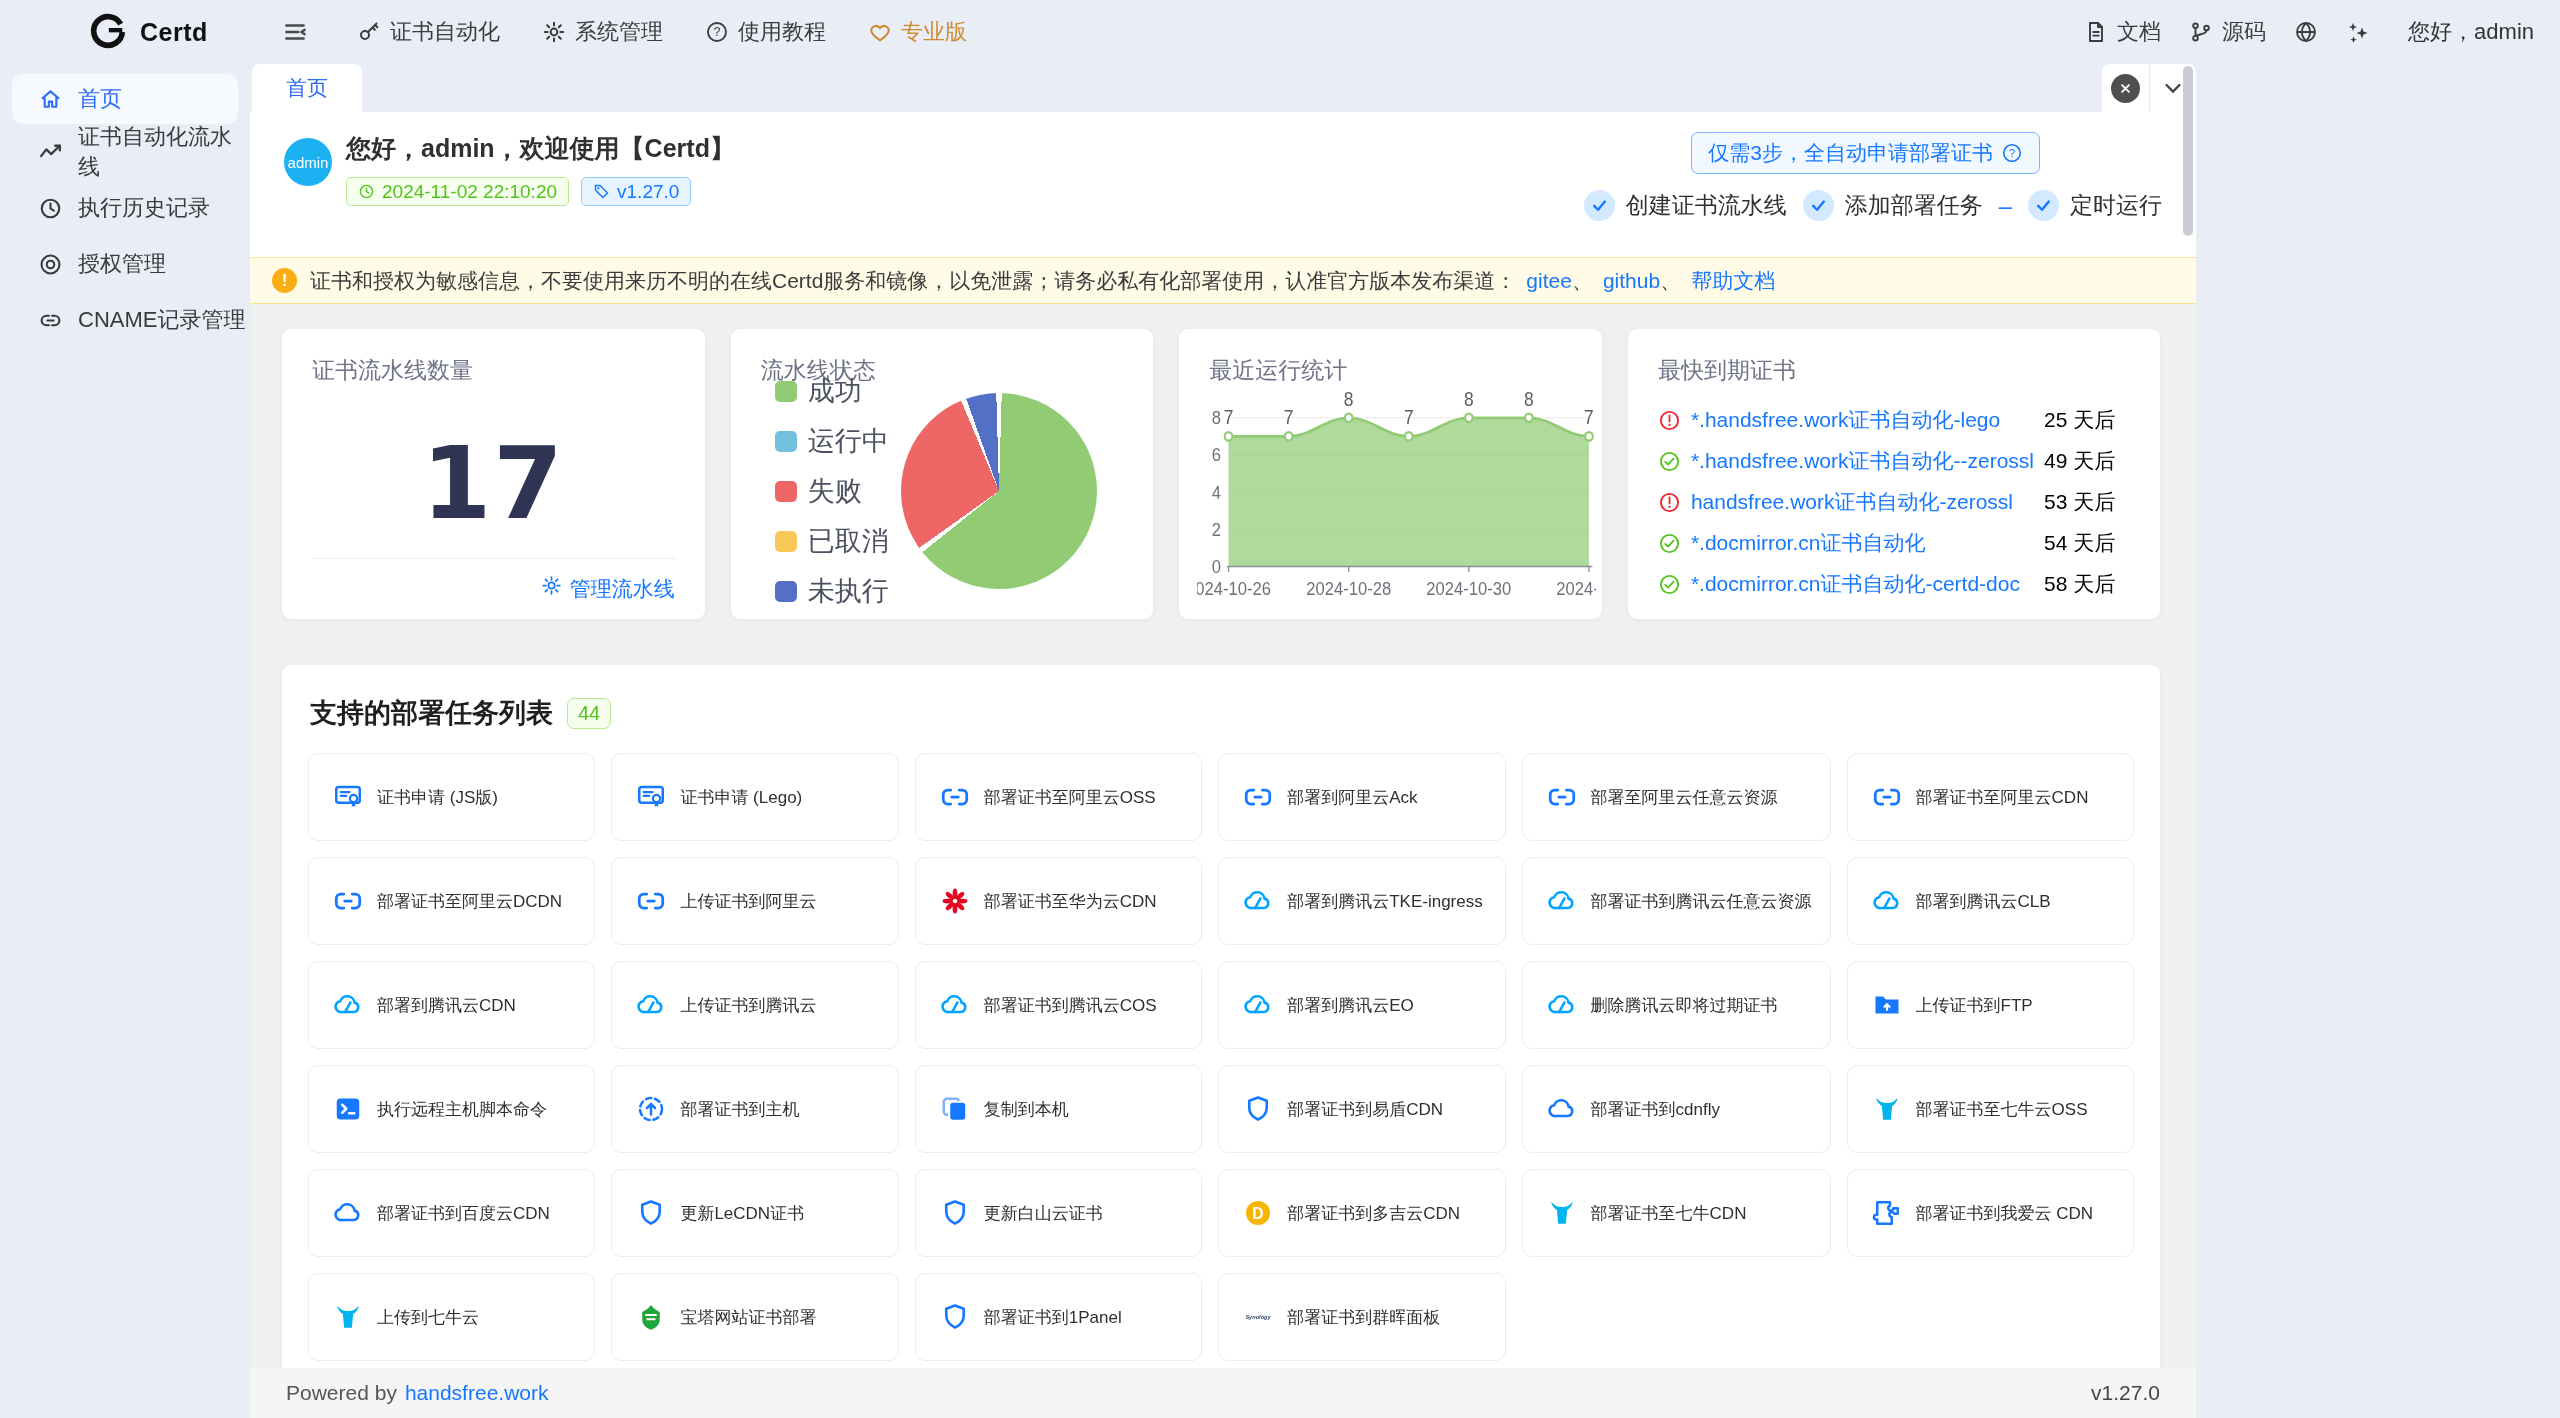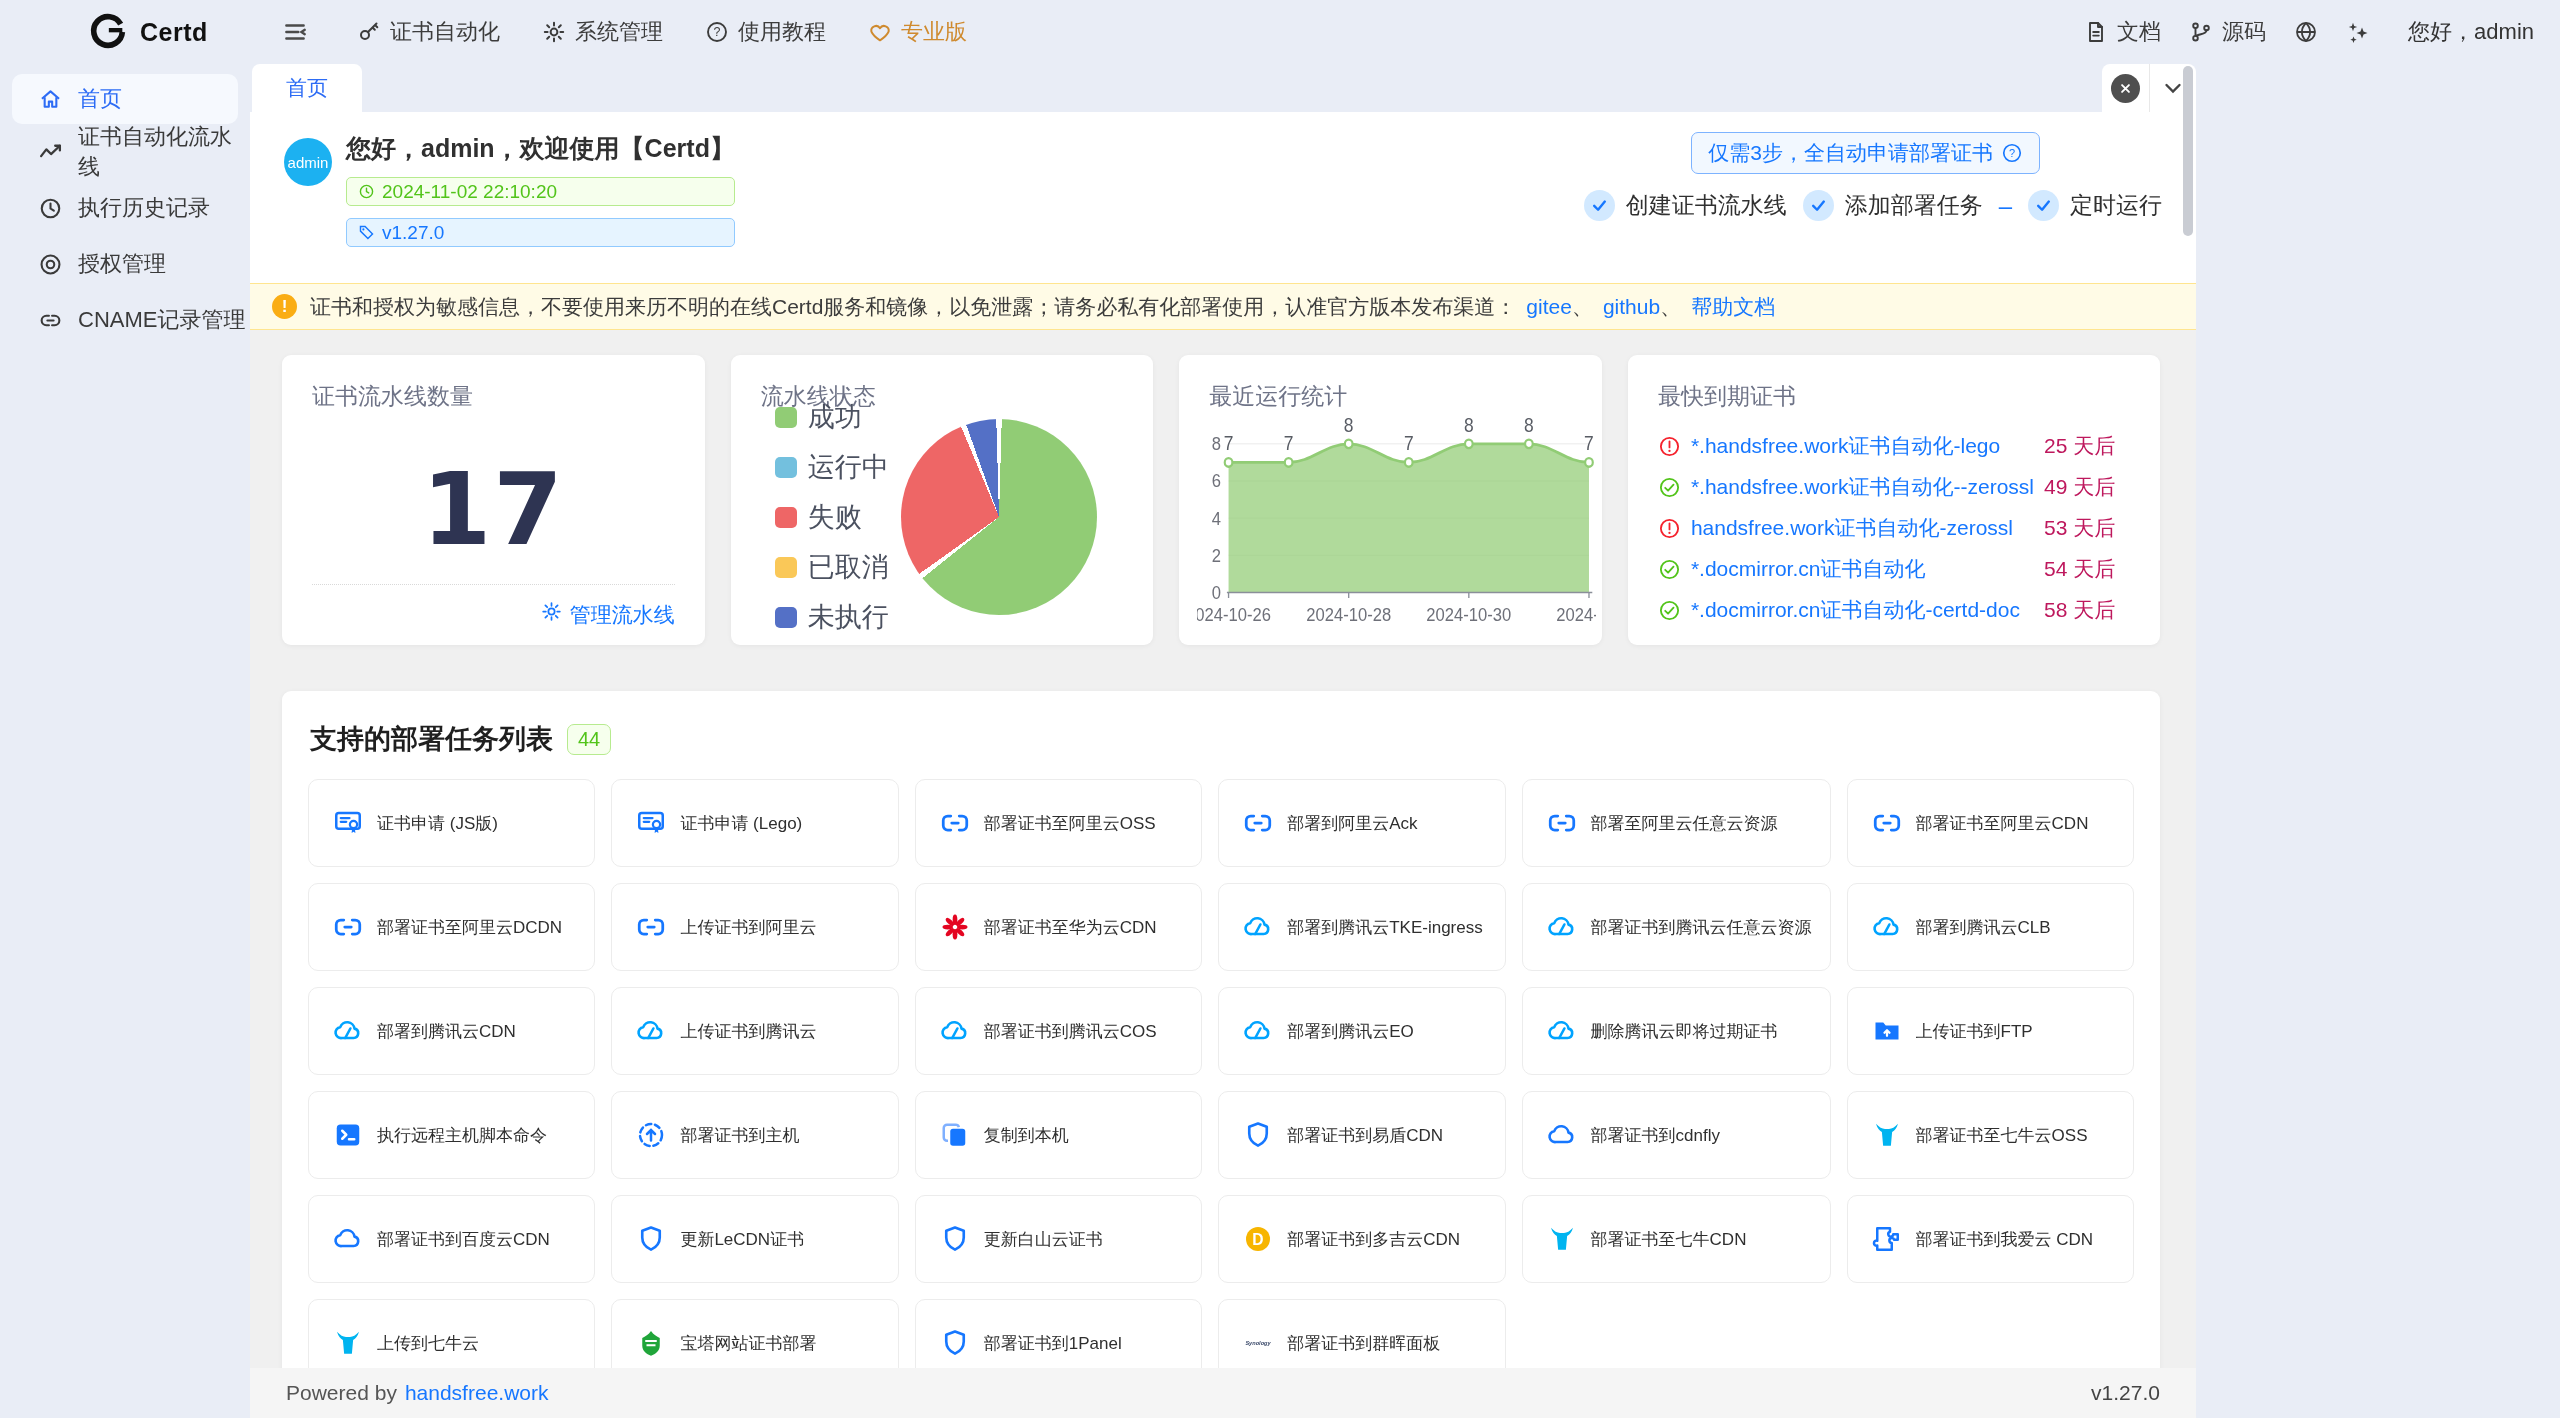--- a/index.html
+++ b/index.html
@@ -38,21 +38,21 @@
   .close-dot svg { width:15px; height:15px; }
   .tab-ctrl svg.chev { width:24px; height:24px; }
 
   
   .content { position:absolute; left:250px; top:112px; right:0; bottom:50px; background:#f0f0f0; overflow:hidden; }
 
   .welcome { background:#fff; padding:18px 34px 36px 34px; display:flex; }
   .avatar { width:48px; height:48px; border-radius:50%; background:#1cb1f1; color:#fff; font-size:15px; display:flex; align-items:center; justify-content:center; flex:none; margin-top:8px; }
   .wc-main { margin-left:14px; }
   .wc-title { font-size:25px; color:#303030; font-weight:600; padding-top:2px; }
-  .wc-tags { display:flex; gap:12px; margin-top:12px;flex-direction:column; }
+  .wc-tags { display:flex; gap:12px; margin-top:12px; }
   .tag { display:flex; align-items:center; gap:7px; font-size:19px; border-radius:5px; padding:4px 11px; line-height:1; }
   .tag svg { width:17px; height:17px; }
   .tag.green { color:#52c41a; background:#f6ffed; border:1px solid #b7eb8f; }
   .tag.blue  { color:#1677ff; background:#e6f4ff; border:1px solid #91caff; }
   .wc-right { margin-left:auto; display:flex; flex-direction:column; align-items:flex-end; gap:16px; padding-top:2px; }
   .hint-pill { display:flex; align-items:center; gap:8px; border:1px solid #7db3ff; background:#f2f8ff; color:#1677ff; font-size:21px; padding:6px 16px; border-radius:7px; margin-right:122px; cursor:pointer; }
   .hint-pill svg { width:22px; height:22px; }
   .steps { display:flex; align-items:center; gap:16px; font-size:23px; color:#303030; }
   .step { display:flex; align-items:center; gap:11px; cursor:pointer; }
   .step-check { width:31px; height:31px; border-radius:50%; background:#d2e9ff; color:#1677ff; display:flex; align-items:center; justify-content:center; }
@@ -79,21 +79,21 @@
   .lg-sw { width:22px; height:21px; border-radius:5px; flex:none; }
   .pie { width:196px; height:196px; border-radius:50%; margin-left:auto; margin-right:26px; }
 
   .line-wrap { position:absolute; left:18px; right:6px; top:48px; bottom:8px; }
   .line-wrap svg { width:100%; height:100%; }
 
   .exp-list { margin-top:20px; display:flex; flex-direction:column; gap:13px; }
   .exp-row { display:flex; align-items:center; gap:10px; font-size:21px; }
   .exp-row svg { width:23px; height:23px; flex:none; }
   .exp-row a { color:#1677ff; text-decoration:none; flex:1; white-space:nowrap; overflow:hidden; }
-  .exp-days { flex:none; width:86px; color:#be185d; }
+  .exp-days { flex:none; width:86px; color:#000000; }
 
   .tasks-card { background:#fff; border-radius:9px; margin:46px 36px 0 32px; box-shadow:0 1px 5px rgba(0,0,0,.05); padding:24px 26px 16px 26px; }
   .tasks-head { display:flex; align-items:center; gap:14px; padding:6px 2px 22px 2px; }
   .tasks-title { font-size:27px; font-weight:bold; color:#1f1f1f; }
   .tasks-count { font-size:20px; color:#52c41a; background:#f6ffed; border:1px solid #b7eb8f; border-radius:7px; padding:3px 10px; }
   .task-grid { display:grid; grid-template-columns:repeat(6,1fr); gap:16px; }
   .task-card { height:88px; background:#fff; border:1px solid #ececec; border-radius:10px; display:flex; align-items:center; padding:0 18px 0 24px; gap:14px; cursor:pointer; }
   .task-card .ticon { width:30px; height:30px; flex:none; display:flex; align-items:center; justify-content:center; }
   .task-card .ticon svg { width:30px; height:30px; }
   .task-card .ticon svg.wide { width:44px; height:22px; }

